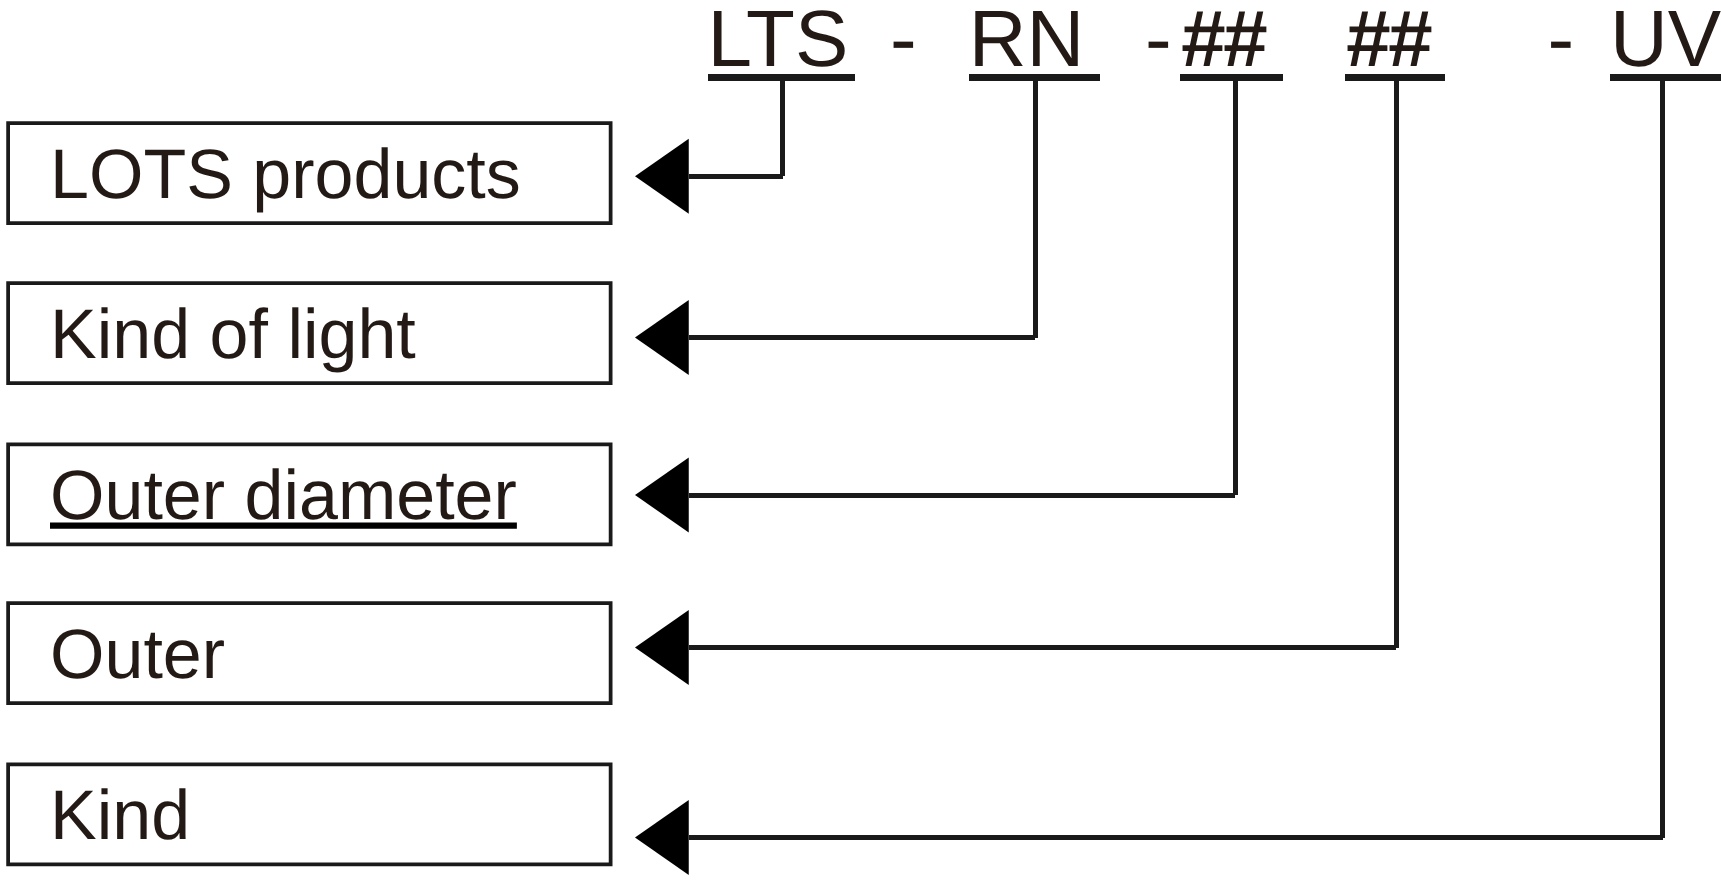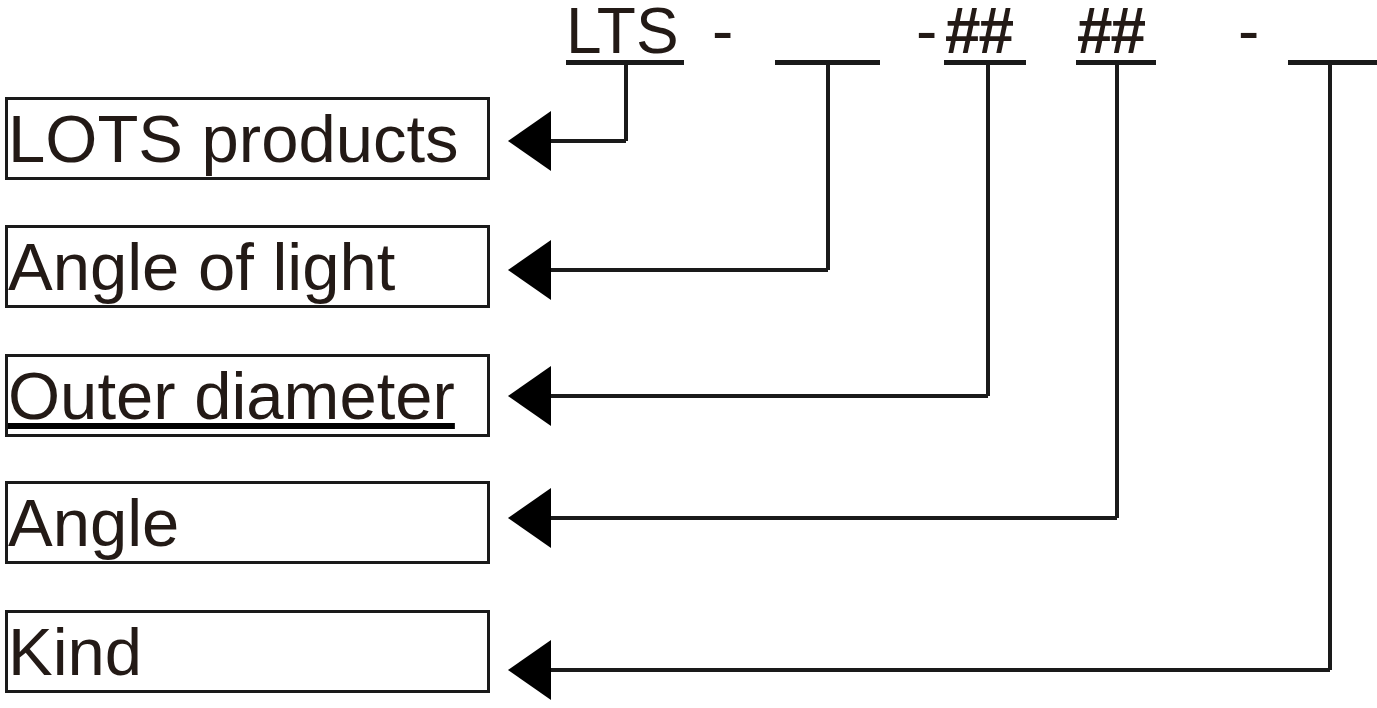--- a/index.html
+++ b/index.html
@@ -56,62 +56,65 @@
     left: 5px;
     width: 485px;
     box-sizing: border-box;
     border: 3px solid #1a1a1a;
     background: #ffffff;
     display: flex;
     align-items: center;
   }
   .label-box .label-text {
     font-family: "Liberation Sans", sans-serif;
-    font-size: 67px;
+    font-size: 56px;
     line-height: 60px;
     color: #231a16;
+    padding-left: 32px;
     white-space: nowrap;
   }
 
   
   #connectors {
     position: absolute;
     left: 0;
     top: 0;
     width: 1377px;
     height: 708px;
     pointer-events: none;
   }
 </style>
 </head>
 <body>
 
 <div id="diagram-root">
 
   <div id="code-row">
       <span class="code-token" style="left: 566px;">LTS</span>
+      <span class="code-token" style="left: 775px;">RN</span>
       <span class="code-token hashes" style="left: 944px;">##</span>
       <span class="code-token hashes" style="left: 1076px;">##</span>
+      <span class="code-token" style="left: 1288px;">UV</span>
       <span class="code-sep" style="left: 712px;">-</span>
       <span class="code-sep" style="left: 916px;">-</span>
       <span class="code-sep" style="left: 1238px;">-</span>
     </div>
 
   <div id="label-boxes">
       <div class="label-box" style="top: 97px; height: 83px;">
         <span class="label-text">LOTS products</span>
       </div>
       <div class="label-box" style="top: 225px; height: 83px;">
-        <span class="label-text">Angle of light</span>
+        <span class="label-text">Kind of light</span>
       </div>
       <div class="label-box" style="top: 354px; height: 83px; text-decoration: underline;">
         <span class="label-text">Outer diameter</span>
       </div>
       <div class="label-box" style="top: 481px; height: 83px;">
-        <span class="label-text">Angle</span>
+        <span class="label-text">Outer</span>
       </div>
       <div class="label-box" style="top: 610px; height: 83px;">
         <span class="label-text">Kind</span>
       </div>
     </div>
 
   <svg id="connectors" viewBox="0 0 1377 708" width="1377" height="708" xmlns="http://www.w3.org/2000/svg">
       <line x1="566" y1="62" x2="684" y2="62" stroke="#1a1a1a" stroke-width="5" shape-rendering="crispEdges"></line>
       <line x1="626" y1="62" x2="626" y2="141" stroke="#1a1a1a" stroke-width="4" shape-rendering="crispEdges"></line>
       <line x1="551" y1="141" x2="626" y2="141" stroke="#1a1a1a" stroke-width="4" shape-rendering="crispEdges"></line>

